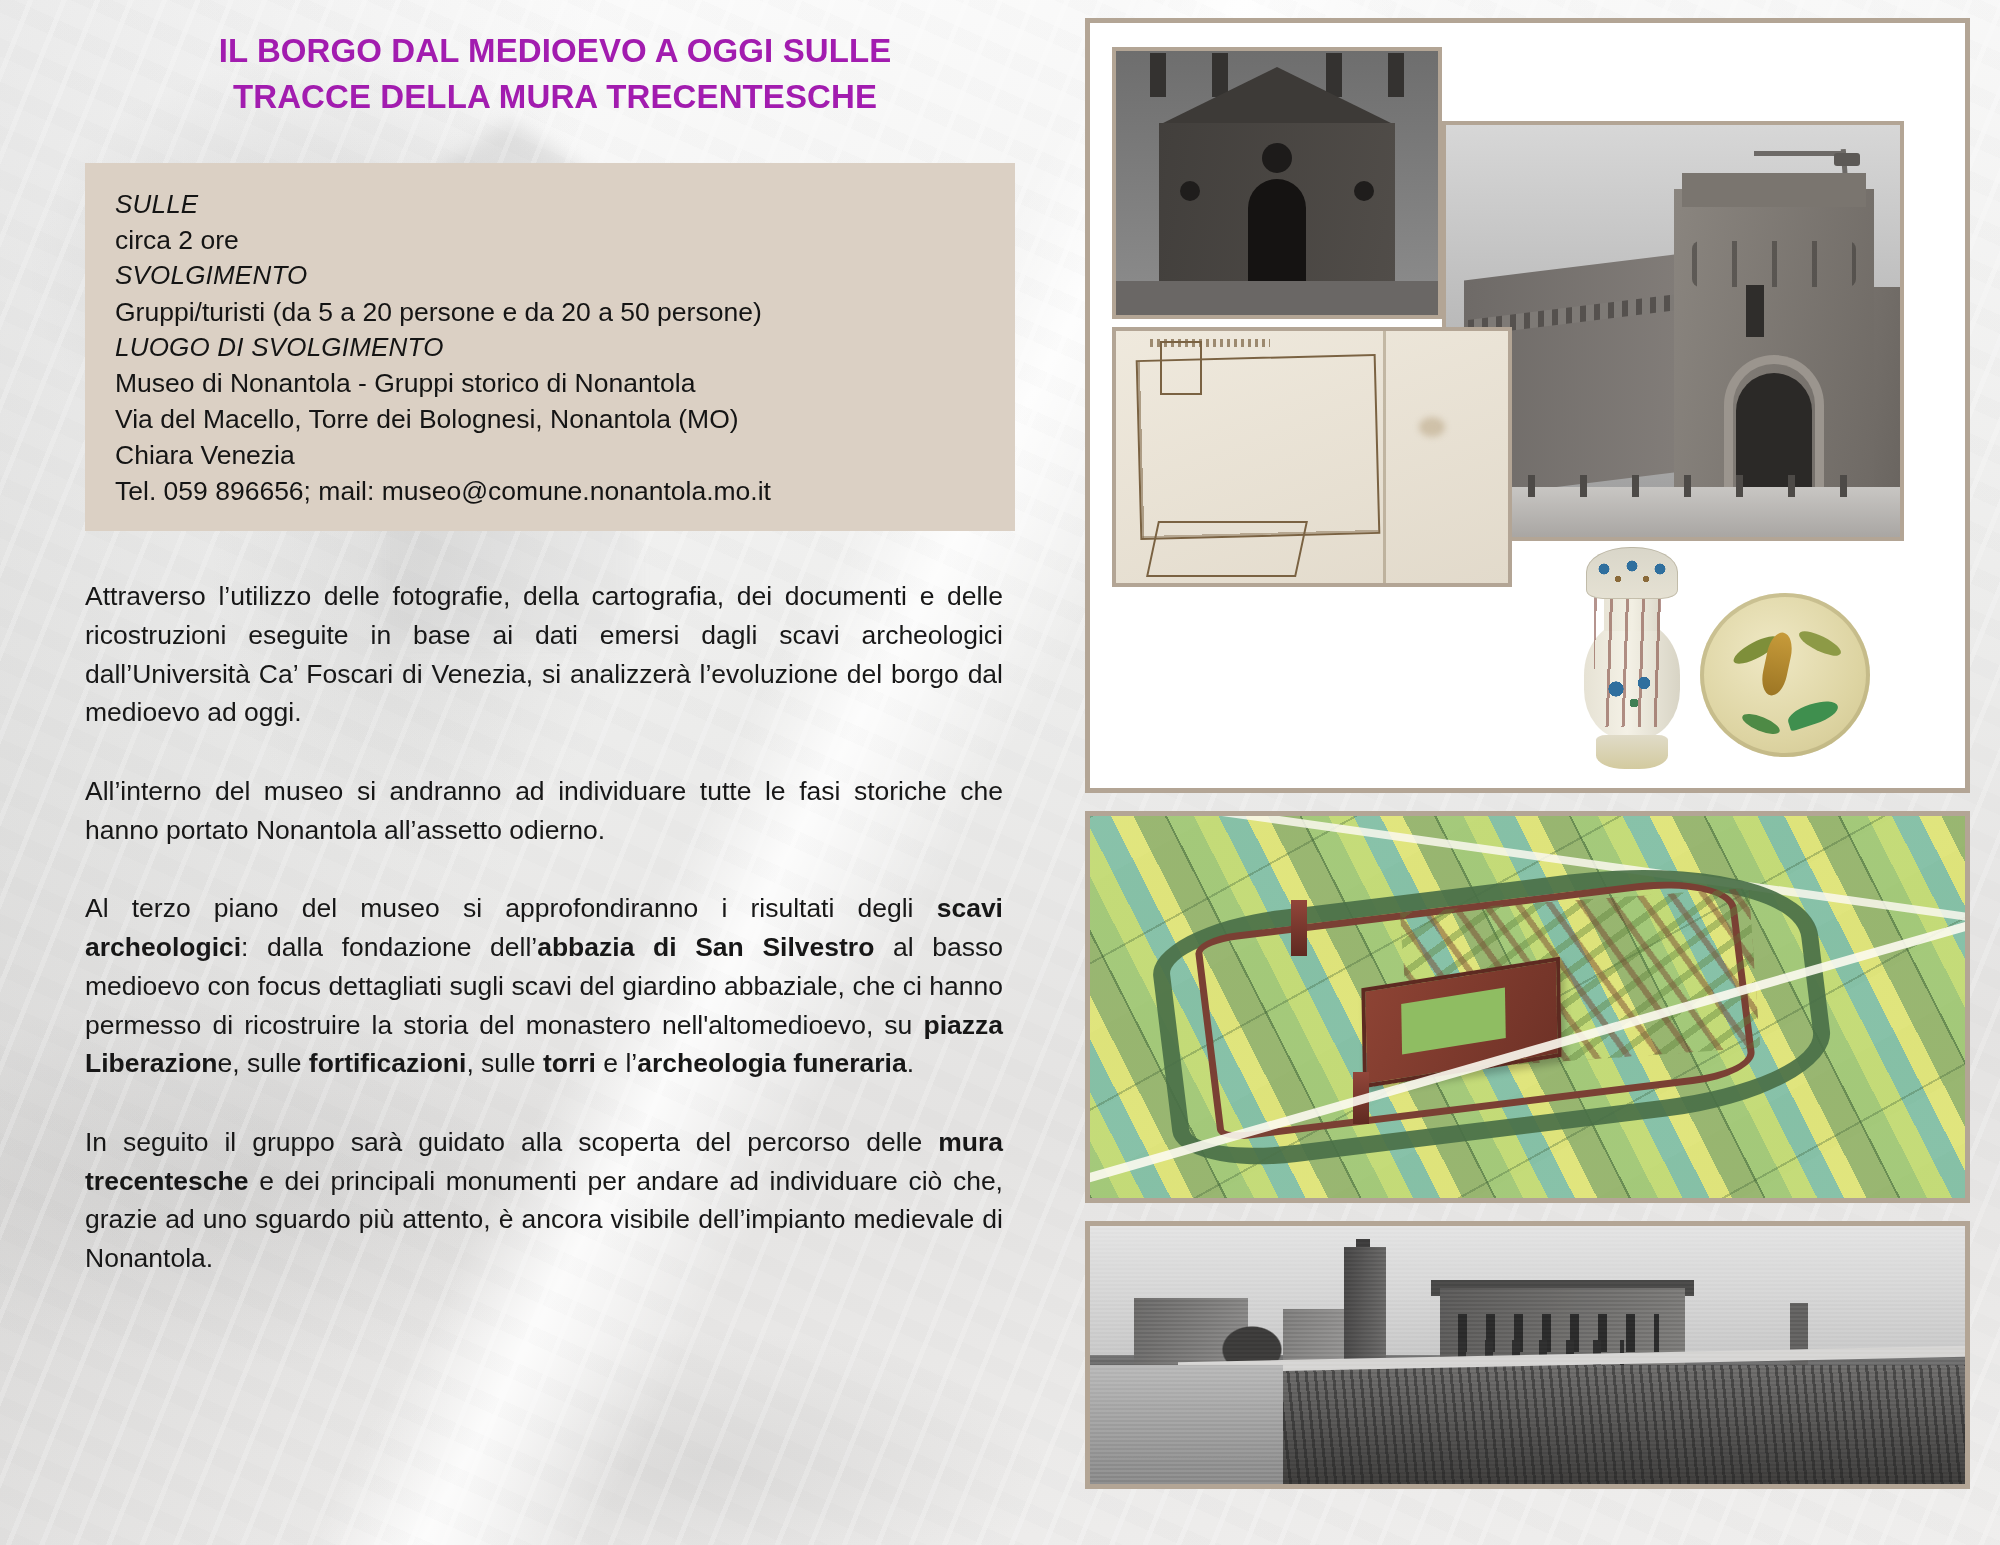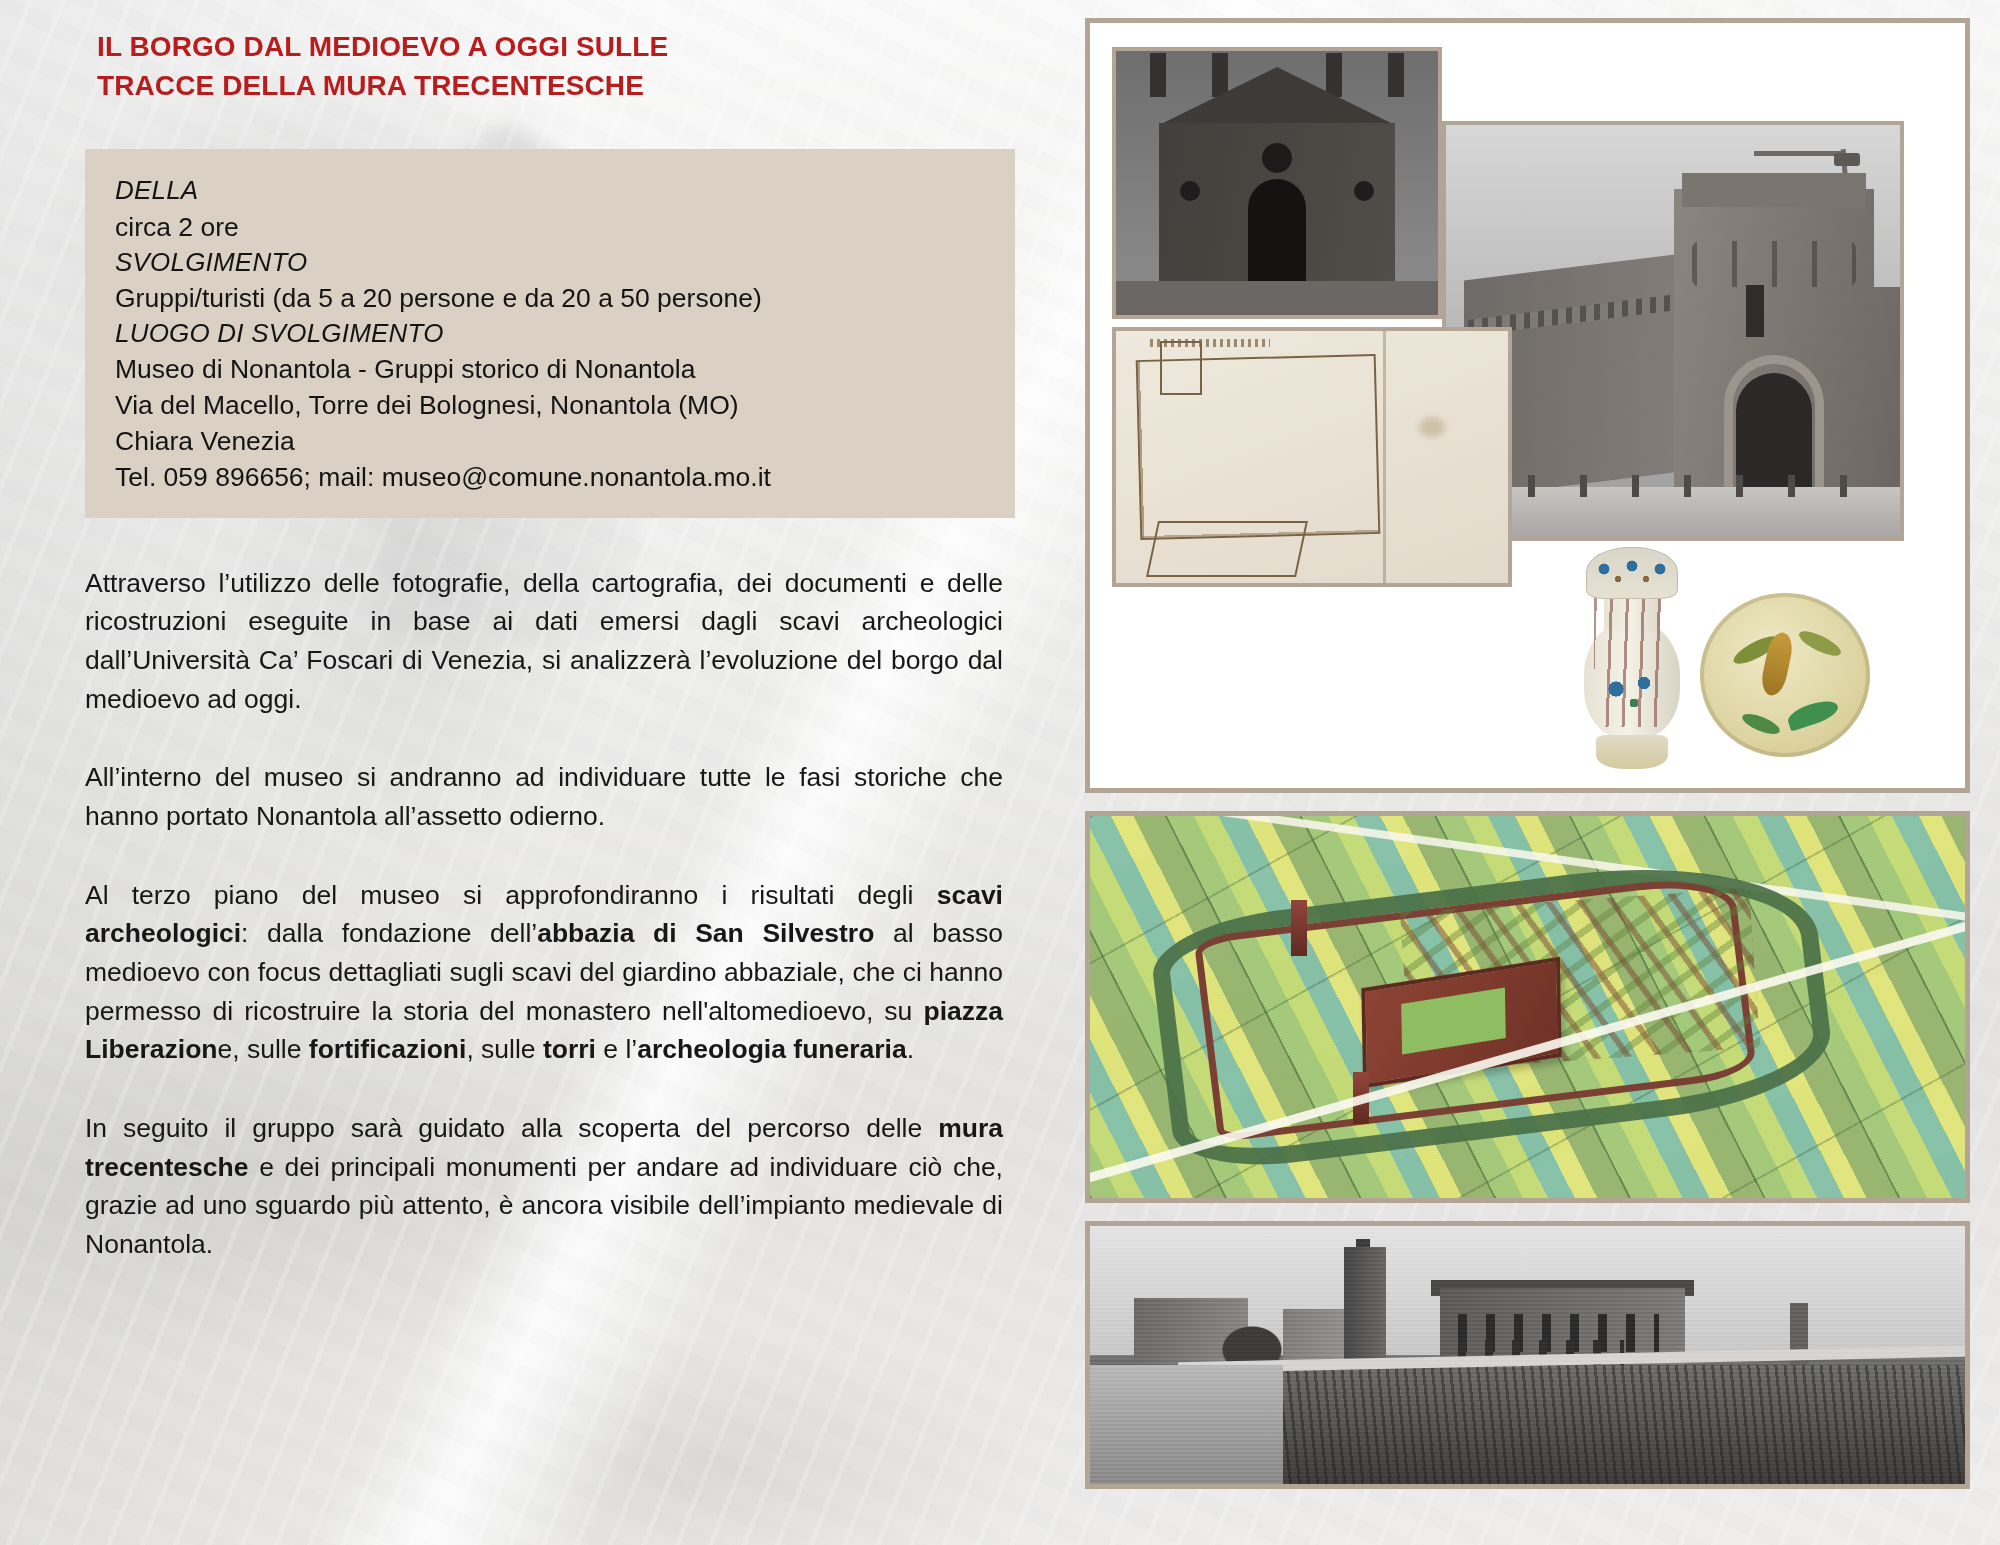--- a/index.html
+++ b/index.html
@@ -73,24 +73,25 @@
 
   
   .left-col {
     width: 1085px;
     padding: 28px 60px 0 85px;
   }
 
   .doc-title {
     font-family: "Liberation Sans", sans-serif;
     font-weight: 700;
-    font-size: 28px;
+    font-size: 33px;
     line-height: 1.38;
     letter-spacing: .1px;
-    color: #b91c1c;
+    color: #a21caf;
+    text-align: center;
     padding: 0 12px;
   }
   .doc-title .ln { display: block; }
 
   .doc-subtitle {
     margin-top: 22px;
     font-size: 37px;
     line-height: 1.3;
     color: #141414;
     text-align: center;
@@ -515,21 +516,21 @@
 
   <div class="left-col">
 
     <h1 class="doc-title">
       <span class="ln">IL BORGO DAL MEDIOEVO A OGGI SULLE</span>
       <span class="ln">TRACCE DELLA MURA TRECENTESCHE</span>
     </h1>
 
 
     <div class="info-box">
-      <div class="info-label">DELLA</div>
+      <div class="info-label">SULLE</div>
       <div class="info-line">circa 2 ore</div>
 
       <div class="info-label">SVOLGIMENTO</div>
       <div class="info-line">Gruppi/turisti (da 5 a 20 persone e da 20 a 50 persone)</div>
 
       <div class="info-label">LUOGO DI SVOLGIMENTO</div>
       <div class="info-line">Museo di Nonantola - Gruppi storico di Nonantola</div>
       <div class="info-line">Via del Macello, Torre dei Bolognesi, Nonantola (MO)</div>
 
       <div class="info-line">Chiara Venezia</div>

